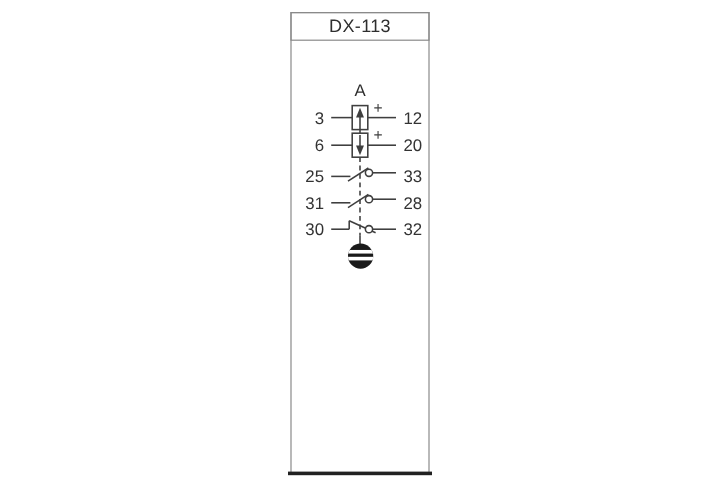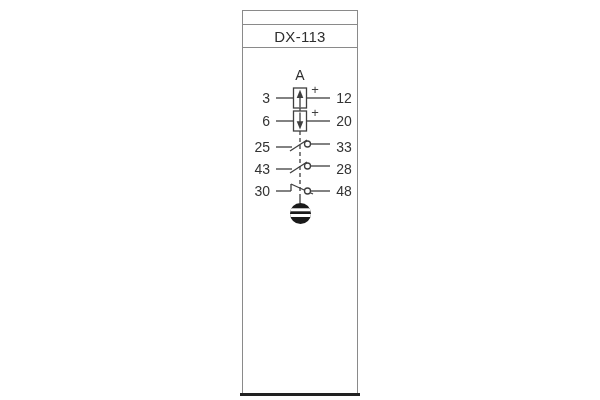--- a/index.html
+++ b/index.html
@@ -6,21 +6,21 @@
   #canvas{
     position:relative;width:600px;height:400px;background:#ffffff;overflow:hidden;
     font-family:"Liberation Sans", sans-serif;color:#333333;
   }
   .abs{position:absolute;}
   #outer-box{
     left:242px;top:10px;width:116px;height:385px;
     border:1px solid #8a8a8a;box-sizing:border-box;background:#ffffff;
   }
   #title-box{
-    left:242px;top:24px;width:116px;height:24px;
+    left:242px;top:10px;width:116px;height:24px;
     border:1px solid #8a8a8a;box-sizing:border-box;
     display:flex;align-items:center;justify-content:center;
     font-size:15px;letter-spacing:0.3px;color:#2e2e2e;
   }
   #baseline{
     left:240px;top:393px;width:120px;height:3px;background:#212121;
   }
   .term{
     width:24px;height:18px;line-height:18px;font-size:14px;color:#333333;
   }
@@ -48,24 +48,24 @@
   <div class="abs" id="baseline"></div>
 
   <div class="abs" id="coil-label">A</div>
 
   <div class="abs term left" style="top:89px">3</div>
   <div class="abs term right" style="top:89px">12</div>
   <div class="abs term left" style="top:112px">6</div>
   <div class="abs term right" style="top:112px">20</div>
   <div class="abs term left" style="top:138px">25</div>
   <div class="abs term right" style="top:138px">33</div>
-  <div class="abs term left" style="top:160px">43</div>
+  <div class="abs term left" style="top:160px">31</div>
   <div class="abs term right" style="top:160px">28</div>
   <div class="abs term left" style="top:182px">30</div>
-  <div class="abs term right" style="top:182px">48</div>
+  <div class="abs term right" style="top:182px">32</div>
 
   <div class="abs plus" style="top:82px">+</div>
   <div class="abs plus" style="top:105px">+</div>
 
   <svg class="abs" id="symbols" viewBox="0 0 600 400">
     <g stroke="#3f3f3f" stroke-width="1.3" fill="none">
 
       <g>
         <line x1="300" y1="131" x2="300" y2="196" stroke-dasharray="4 3"></line>
         <line x1="300" y1="196" x2="300" y2="203.5"></line>

